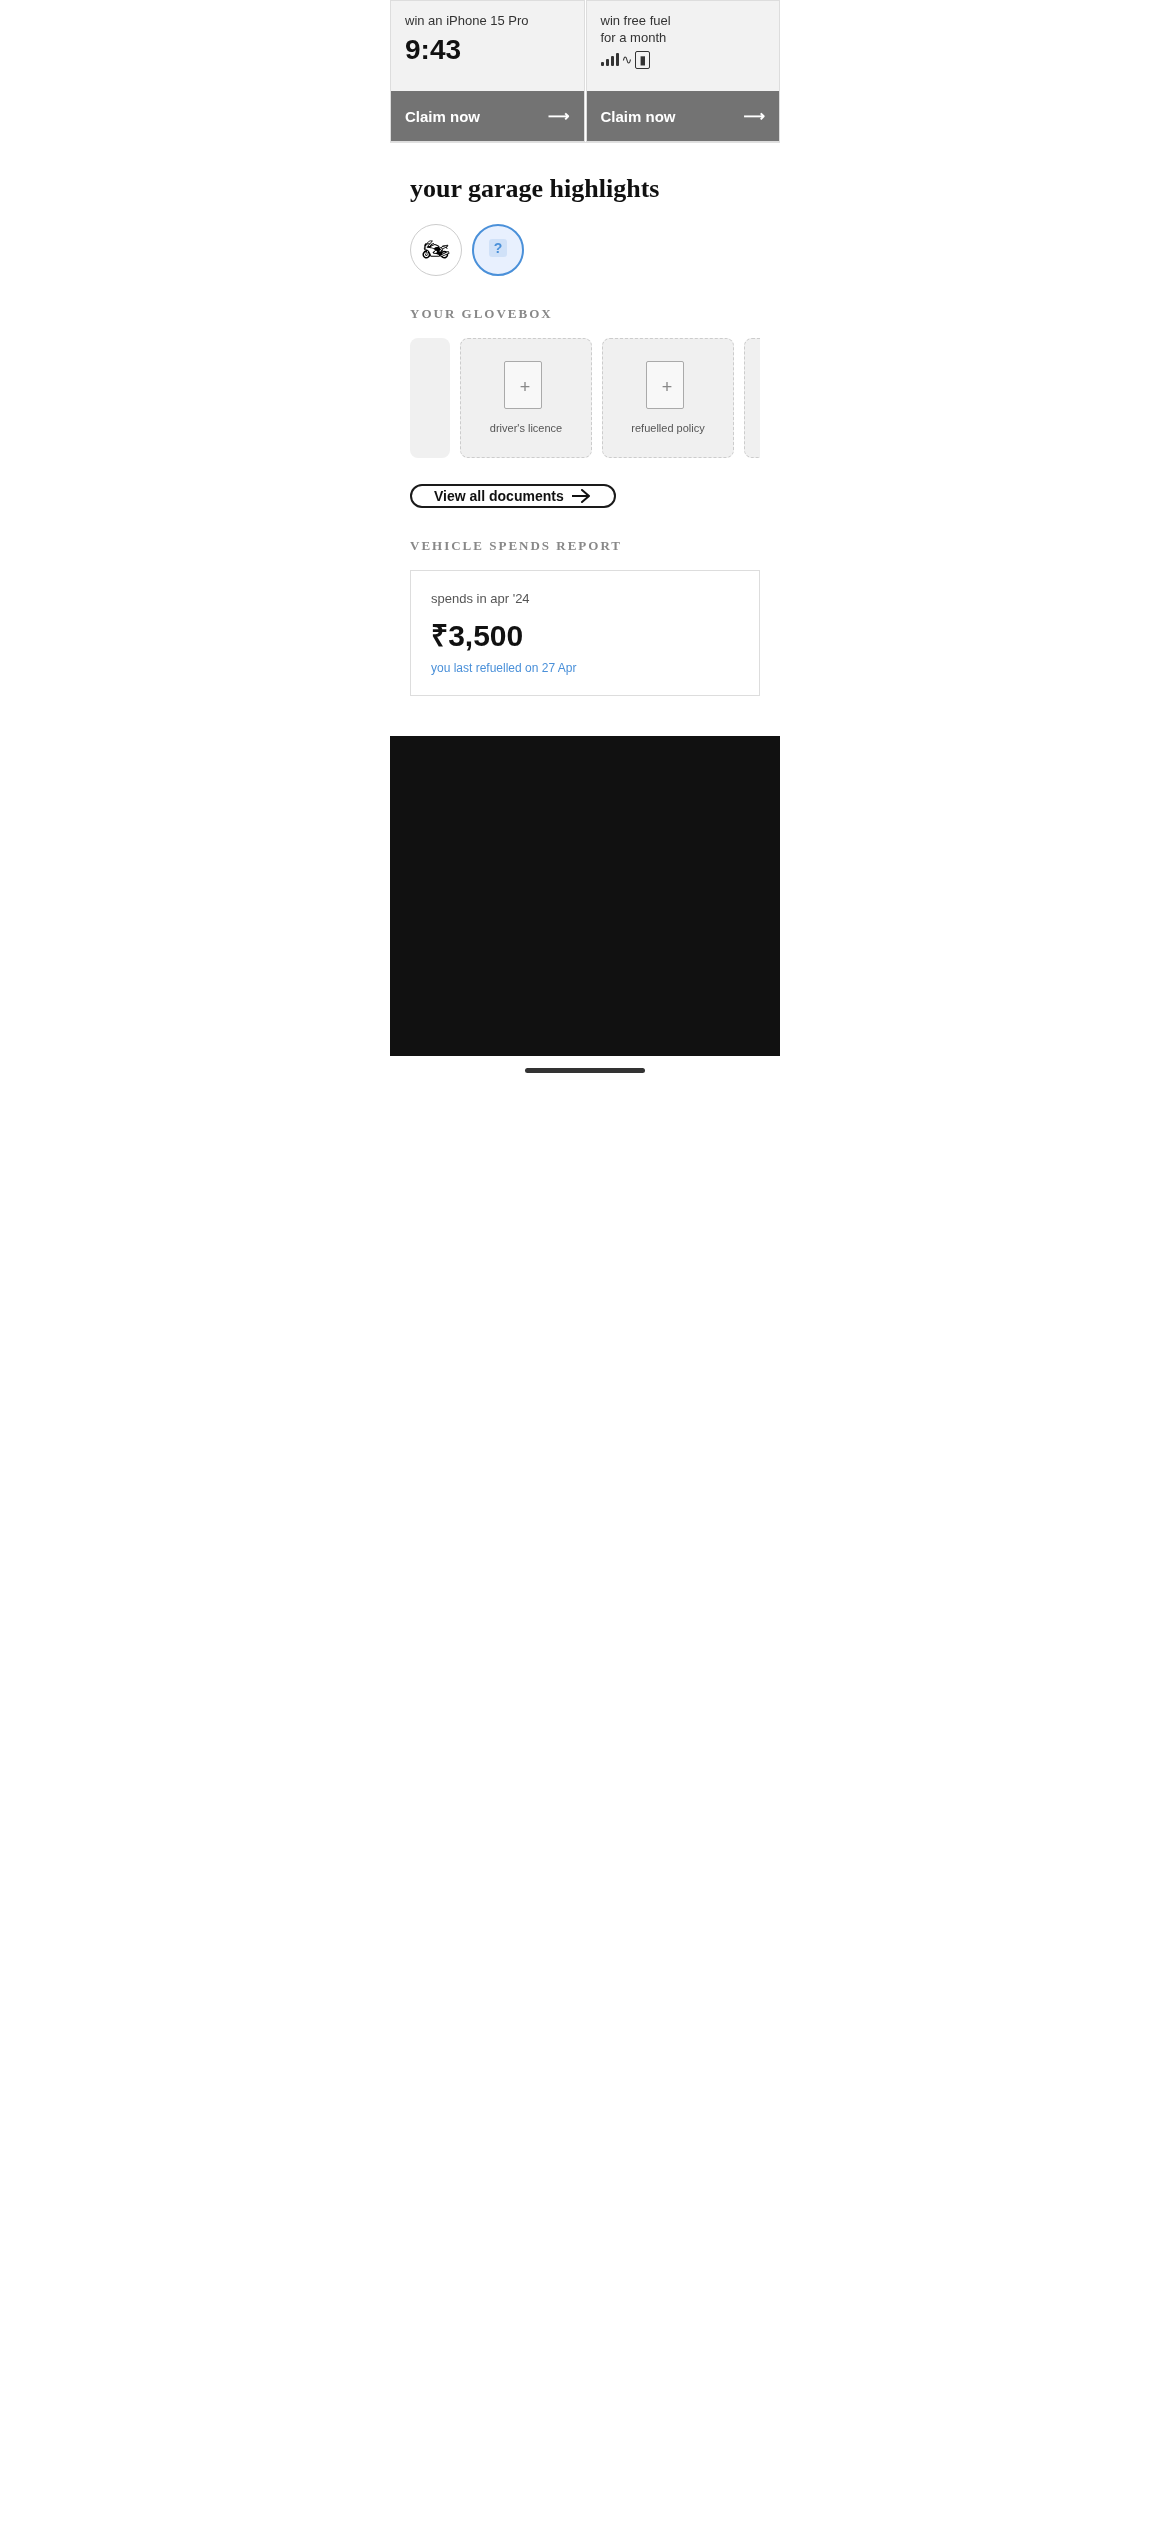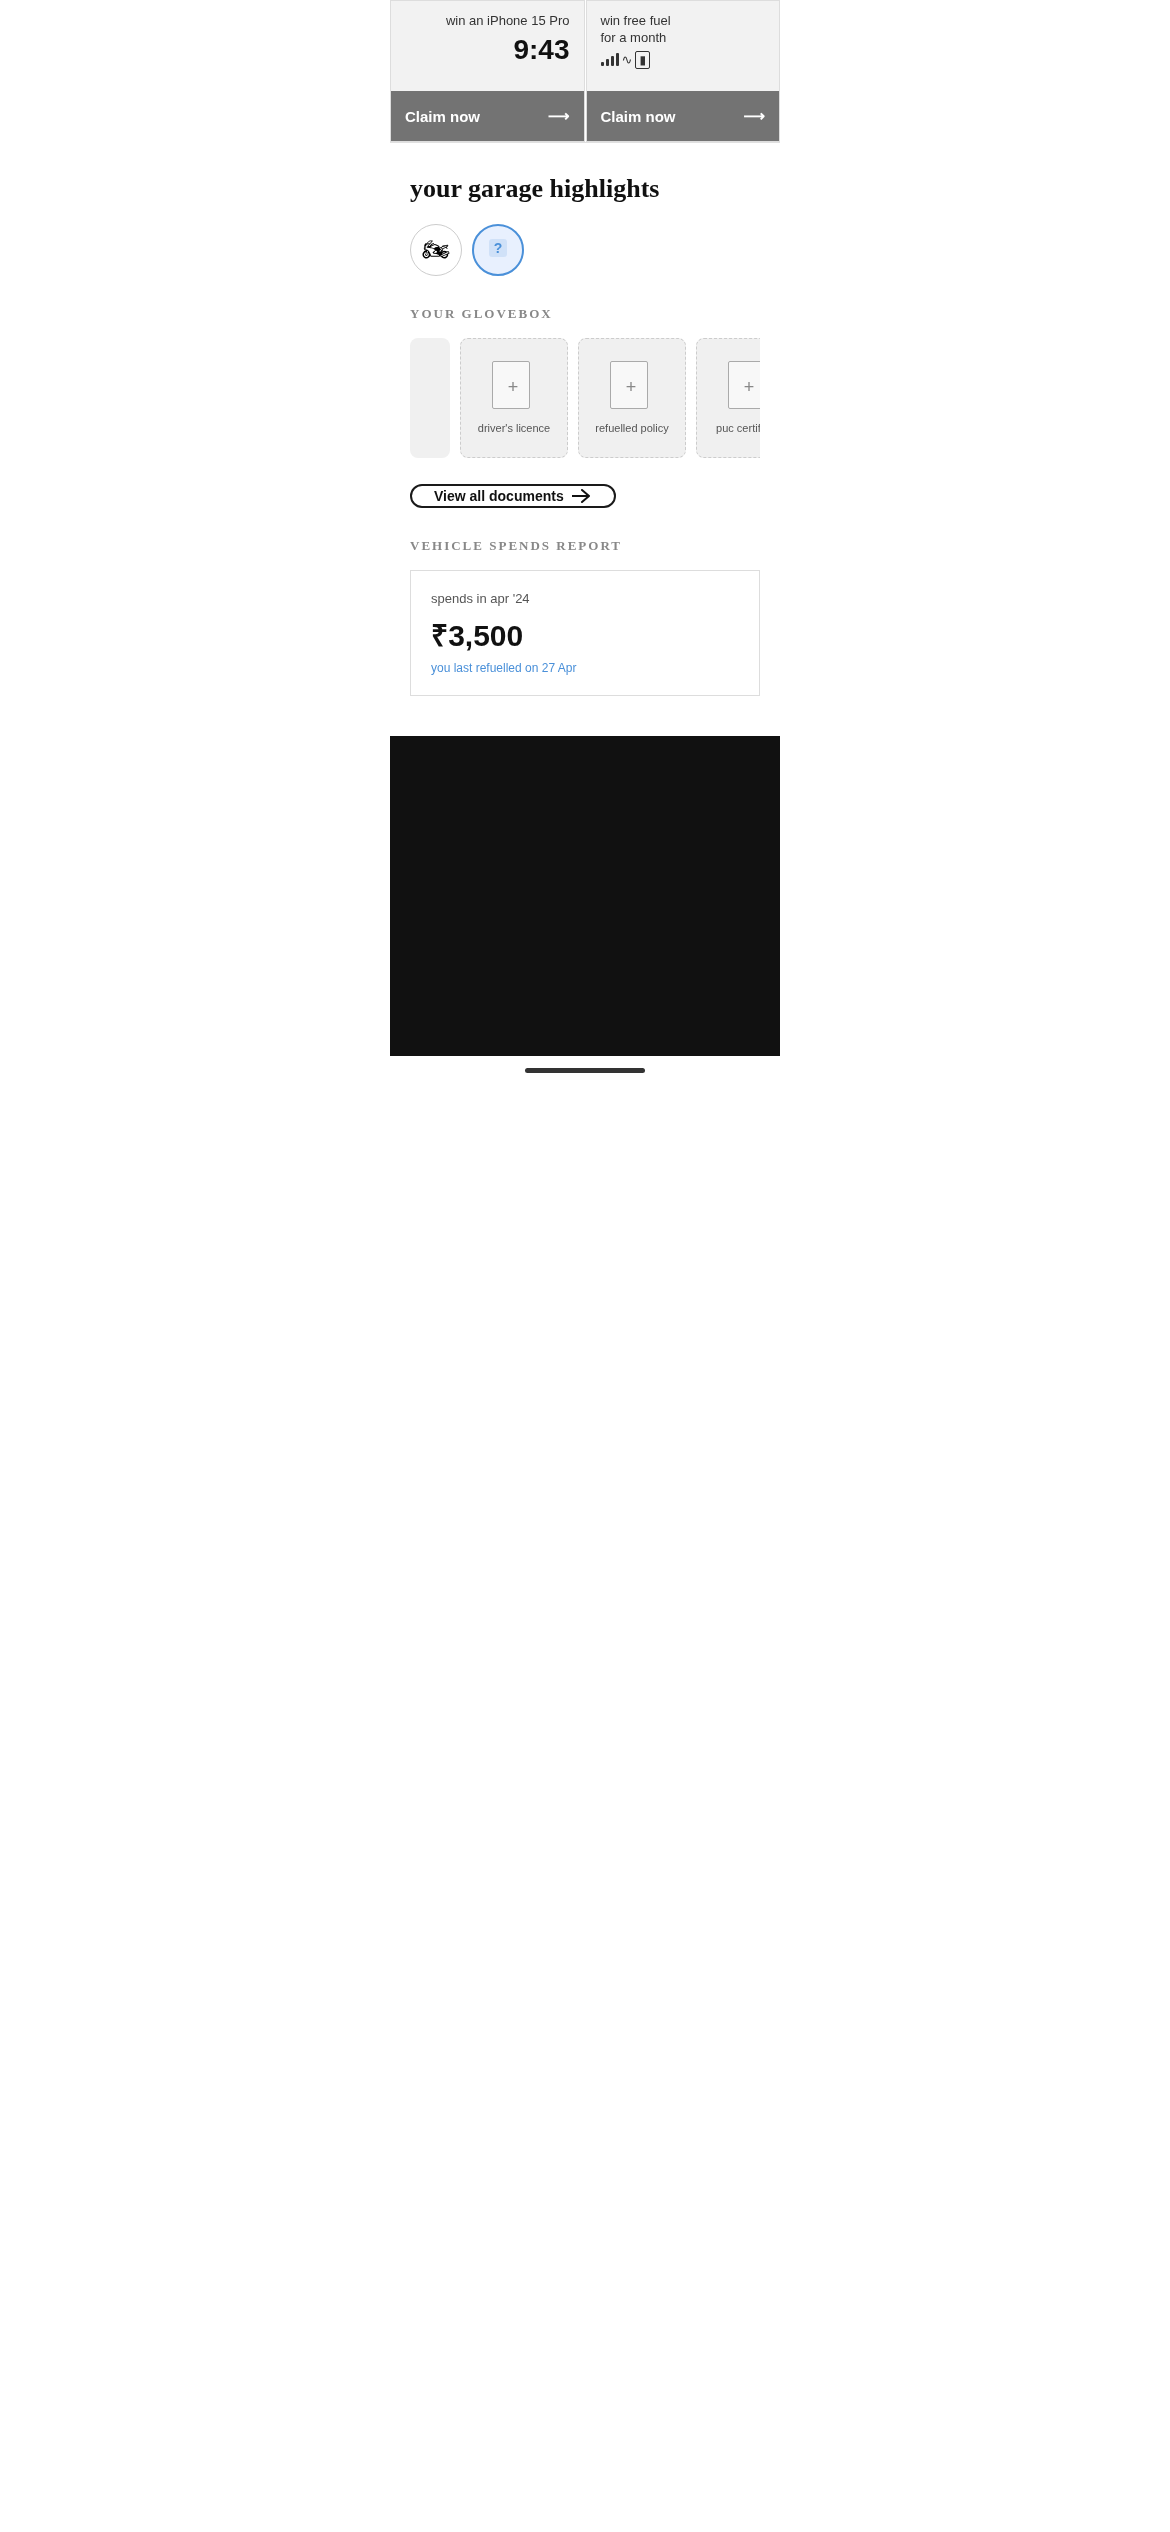--- a/index.html
+++ b/index.html
@@ -25,21 +25,20 @@
     }
 
     .promo-card {
       flex: 1;
       background: #f5f5f5;
       border: 1px solid #ddd;
     }
 
     .promo-card:first-child {
       margin-right: 1px;
-      text-align: right;
     }
 
     .promo-card-content {
       padding: 12px 14px 14px;
       min-height: 90px;
       background: #f2f2f2;
     }
 
     .promo-card-content .promo-subtitle {
       font-size: 13px;
@@ -156,21 +155,21 @@
       padding-left: 20px;
       scrollbar-width: none;
     }
 
     .documents-row::-webkit-scrollbar {
       display: none;
     }
 
     .doc-card {
       flex-shrink: 0;
-      width: 108px;
+      width: 132px;
       height: 120px;
       background: #f0f0f0;
       border-radius: 8px;
       display: flex;
       flex-direction: column;
       align-items: center;
       justify-content: center;
       cursor: pointer;
       border: 1.5px dashed #ccc;
     }

